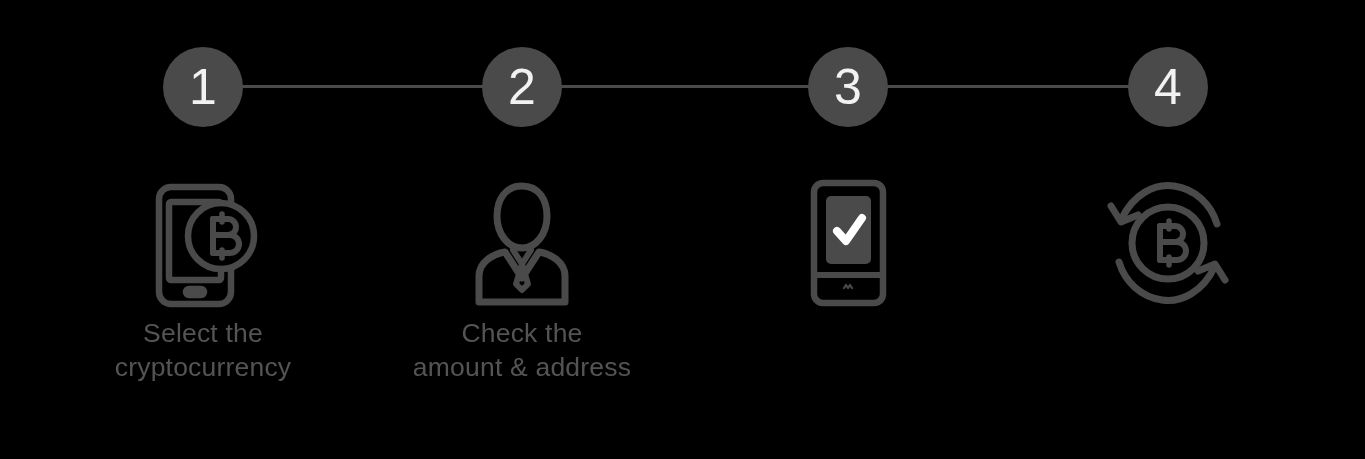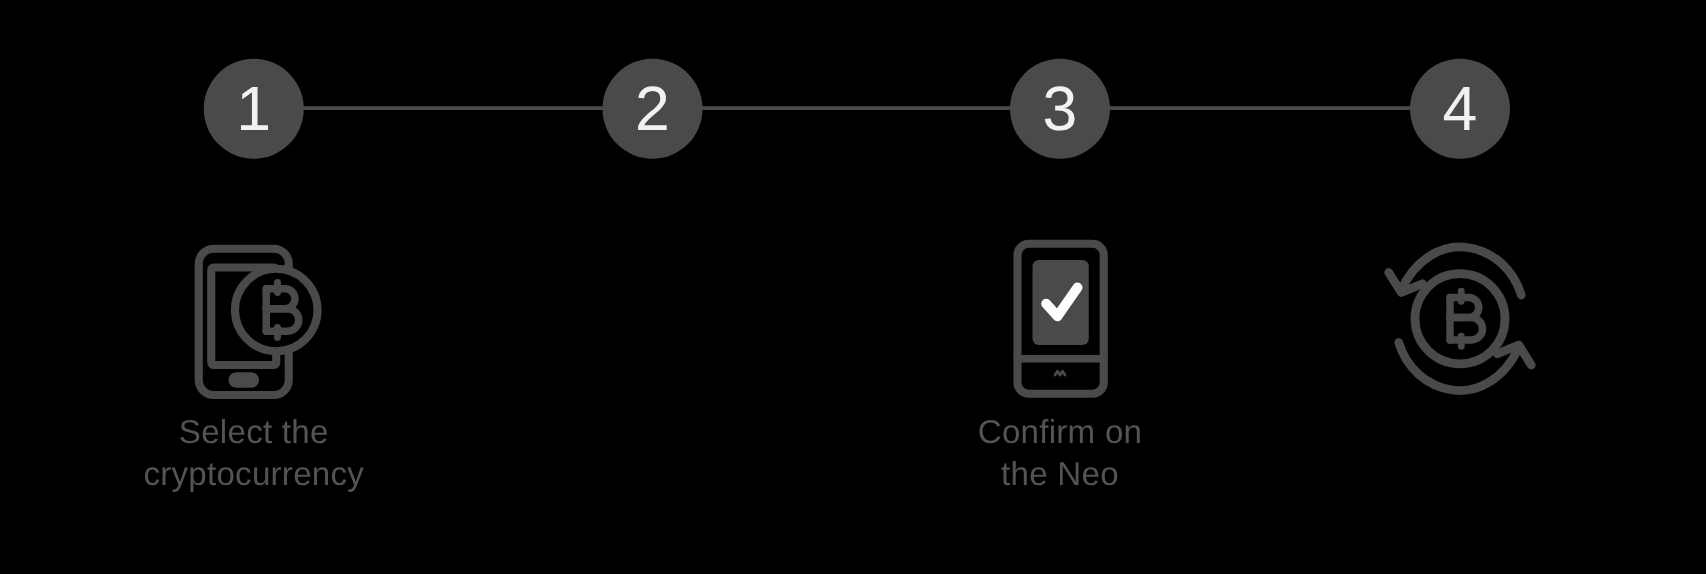--- a/index.html
+++ b/index.html
@@ -60,21 +60,21 @@
   
   .cols {
     position: absolute;
     left: 0;
     top: 175px;
     width: 1365px;
     height: 230px;
   }
   .col {
     position: absolute;
-    top: 12px;
+    top: 0;
     width: 260px;
     text-align: center;
   }
   .col-0 { left: 73px; }
   .col-1 { left: 392px; }
   .col-2 { left: 718px; }
   .col-3 { left: 1038px; }
 
   .icon-wrap {
     height: 135px;
@@ -126,38 +126,54 @@
           <path d="M74 36 L74 44" stroke-width="5.5"></path>
           <path d="M74 72 L74 80" stroke-width="5.5"></path>
           <path d="M65 41 L80 41 A8 8 0 0 1 80 57 L65 57" stroke-width="6"></path>
           <path d="M65 57 L82 57 A9 9 0 0 1 82 75 L65 75" stroke-width="6"></path>
         </svg>
       </div>
       <div class="caption">Select the
 cryptocurrency</div>
     </div>
 
+    <div class="col col-1">
+      <div class="icon-wrap">
+        <svg width="110" height="130" viewBox="0 0 110 130" fill="none" stroke="#4a4a4a" stroke-width="7" stroke-linecap="round" stroke-linejoin="round">
+
+          <path d="M55 8 C38 8 30 22 30 38 C30 56 41 70 55 70
+                   C69 70 80 56 80 38 C80 22 72 8 55 8 Z"></path>
+
+          <path d="M12 124 L12 98 C12 84 26 76 38 74 L55 100 L72 74
+                   C84 76 98 84 98 98 L98 124 Z"></path>
+
+          <path d="M46 72 L55 86 L64 72" stroke-width="6"></path>
+
+          <path d="M55 86 L49 106 L55 112 L61 106 Z" stroke-width="6"></path>
+        </svg>
+      </div>
+      <div class="caption">Check the
+amount &amp; address</div>
+    </div>
 
     <div class="col col-2">
       <div class="icon-wrap">
         <svg width="105" height="130" viewBox="0 0 105 130" fill="none" stroke="#4a4a4a" stroke-width="6.5" stroke-linecap="round" stroke-linejoin="round">
 
           <rect x="18" y="5" width="69" height="120" rx="9" ry="9"></rect>
 
           <path d="M18 97 L87 97" stroke-width="6"></path>
 
           <rect x="30" y="18" width="45" height="68" rx="5" ry="5" fill="#4a4a4a" stroke="none"></rect>
 
           <path d="M41 53 L50 63 L66 40" stroke="#ffffff" stroke-width="8" stroke-linecap="round" stroke-linejoin="round"></path>
 
           <path d="M48 110 L50 107 L52 110 L54 107 L56 110" stroke-width="2.2" stroke-linecap="round"></path>
         </svg>
       </div>
-      <div class="caption">Confirm on
-the Neo</div>
     </div>
 
     <div class="col col-3">
       <div class="icon-wrap">
         <svg width="122" height="126" viewBox="0 0 122 126" fill="none" stroke="#4a4a4a" stroke-width="7" stroke-linecap="round" stroke-linejoin="round">
 
           <path d="M14 40 C26 14 48 3 67 6 C88 9 104 24 110 44"></path>
           <path d="M4 26 L14 42 L31 35"></path>
 
           <path d="M108 86 C96 112 74 123 55 120 C34 117 18 102 12 82"></path>

